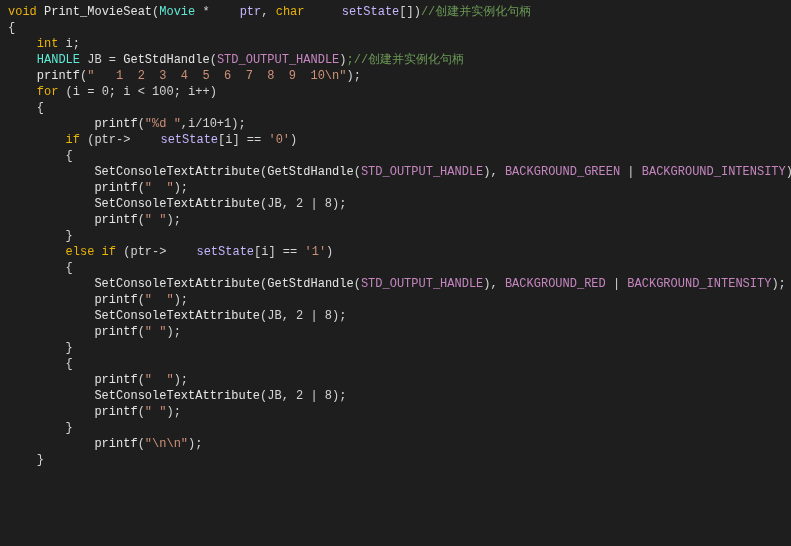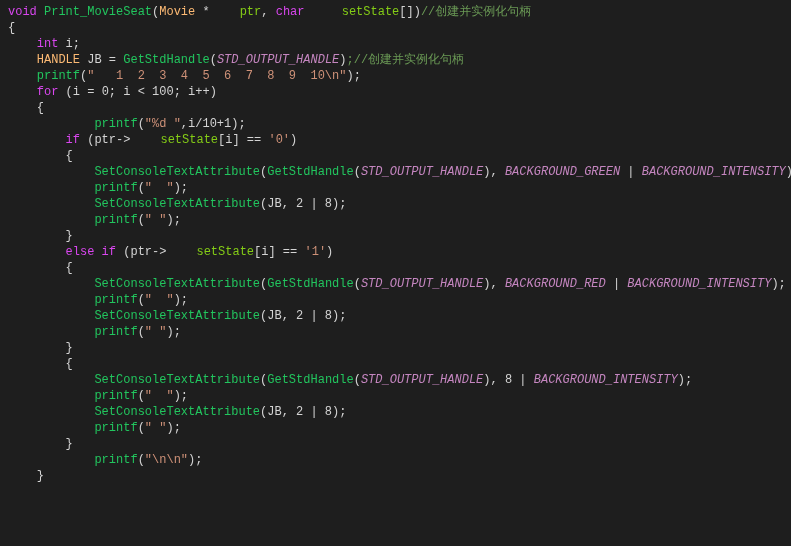--- a/index.html
+++ b/index.html
@@ -8,25 +8,25 @@
   font-family: Consolas, 'Courier New', monospace;
   font-size: 12px;
   line-height: 16px;
   color: #d4d4d4;
   width: 791px;
   height: 546px;
   overflow: hidden;
   padding: 4px 0 4px 8px;
 }
 .line { white-space: pre; }
-.kw { color: #d946ef; }
-.type { color: #fdba74; }
-.func { color: #22c55e; text-align: right; }
-.param { color: #84cc16; padding-left: 30px; }
-.macro { color: #c586c0; font-style: italic; }
+.kw { color: #eab308; }
+.type { color: #5eead4; }
+.func { color: #e5e5e5; text-align: right; }
+.param { color: #c4b5fd; padding-left: 30px; }
+.macro { color: #c586c0; }
 .str { color: #ce9178; }
 .comment { color: #6a9955; }
 .brace { color: #d4d4d4; }
 .char { color: #ce9178; }
 </style>
 </head>
 <body>
 
 <div>
 <div class="line"><span class="kw">void</span> <span class="func">Print_MovieSeat</span>(<span class="type">Movie</span> *<span class="param">ptr</span>, <span class="kw">char</span> <span class="param">setState</span>[])<span class="comment">//创建并实例化句柄</span></div>
@@ -45,20 +45,19 @@
 <div class="line">            <span class="func">printf</span>(<span class="str">" "</span>);</div>
 <div class="line">        <span class="brace">}</span></div>
 <div class="line">        <span class="kw">else if</span><span> (ptr-&gt;</span><span class="param">setState</span><span>[i] == </span><span class="char">'1'</span><span>)</span></div>
 <div class="line">        <span class="brace">{</span></div>
 <div class="line">            <span class="func">SetConsoleTextAttribute</span>(<span class="func">GetStdHandle</span>(<span class="macro">STD_OUTPUT_HANDLE</span>), <span class="macro">BACKGROUND_RED</span> | <span class="macro">BACKGROUND_INTENSITY</span>);</div>
 <div class="line">            <span class="func">printf</span>(<span class="str">"  "</span>);</div>
 <div class="line">            <span class="func">SetConsoleTextAttribute</span><span>(JB, 2 | 8);</span></div>
 <div class="line">            <span class="func">printf</span>(<span class="str">" "</span>);</div>
 <div class="line">        <span class="brace">}</span></div>
 <div class="line">        <span class="brace">{</span></div>
-<div class="line">            <span class="func">SetConsoleTextAttribute</span>(<span class="func">GetStdHandle</span>(<span class="macro">STD_OUTPUT_HANDLE</span><span>), 8 | </span><span class="macro">BACKGROUND_INTENSITY</span>);</div>
 <div class="line">            <span class="func">printf</span>(<span class="str">"  "</span>);</div>
 <div class="line">            <span class="func">SetConsoleTextAttribute</span><span>(JB, 2 | 8);</span></div>
 <div class="line">            <span class="func">printf</span>(<span class="str">" "</span>);</div>
 <div class="line">        <span class="brace">}</span></div>
 <div class="line">            <span class="func">printf</span>(<span class="str">"\n\n"</span>);</div>
 <div class="line">    <span class="brace">}</span></div>
 </div>
 
 </body></html>

